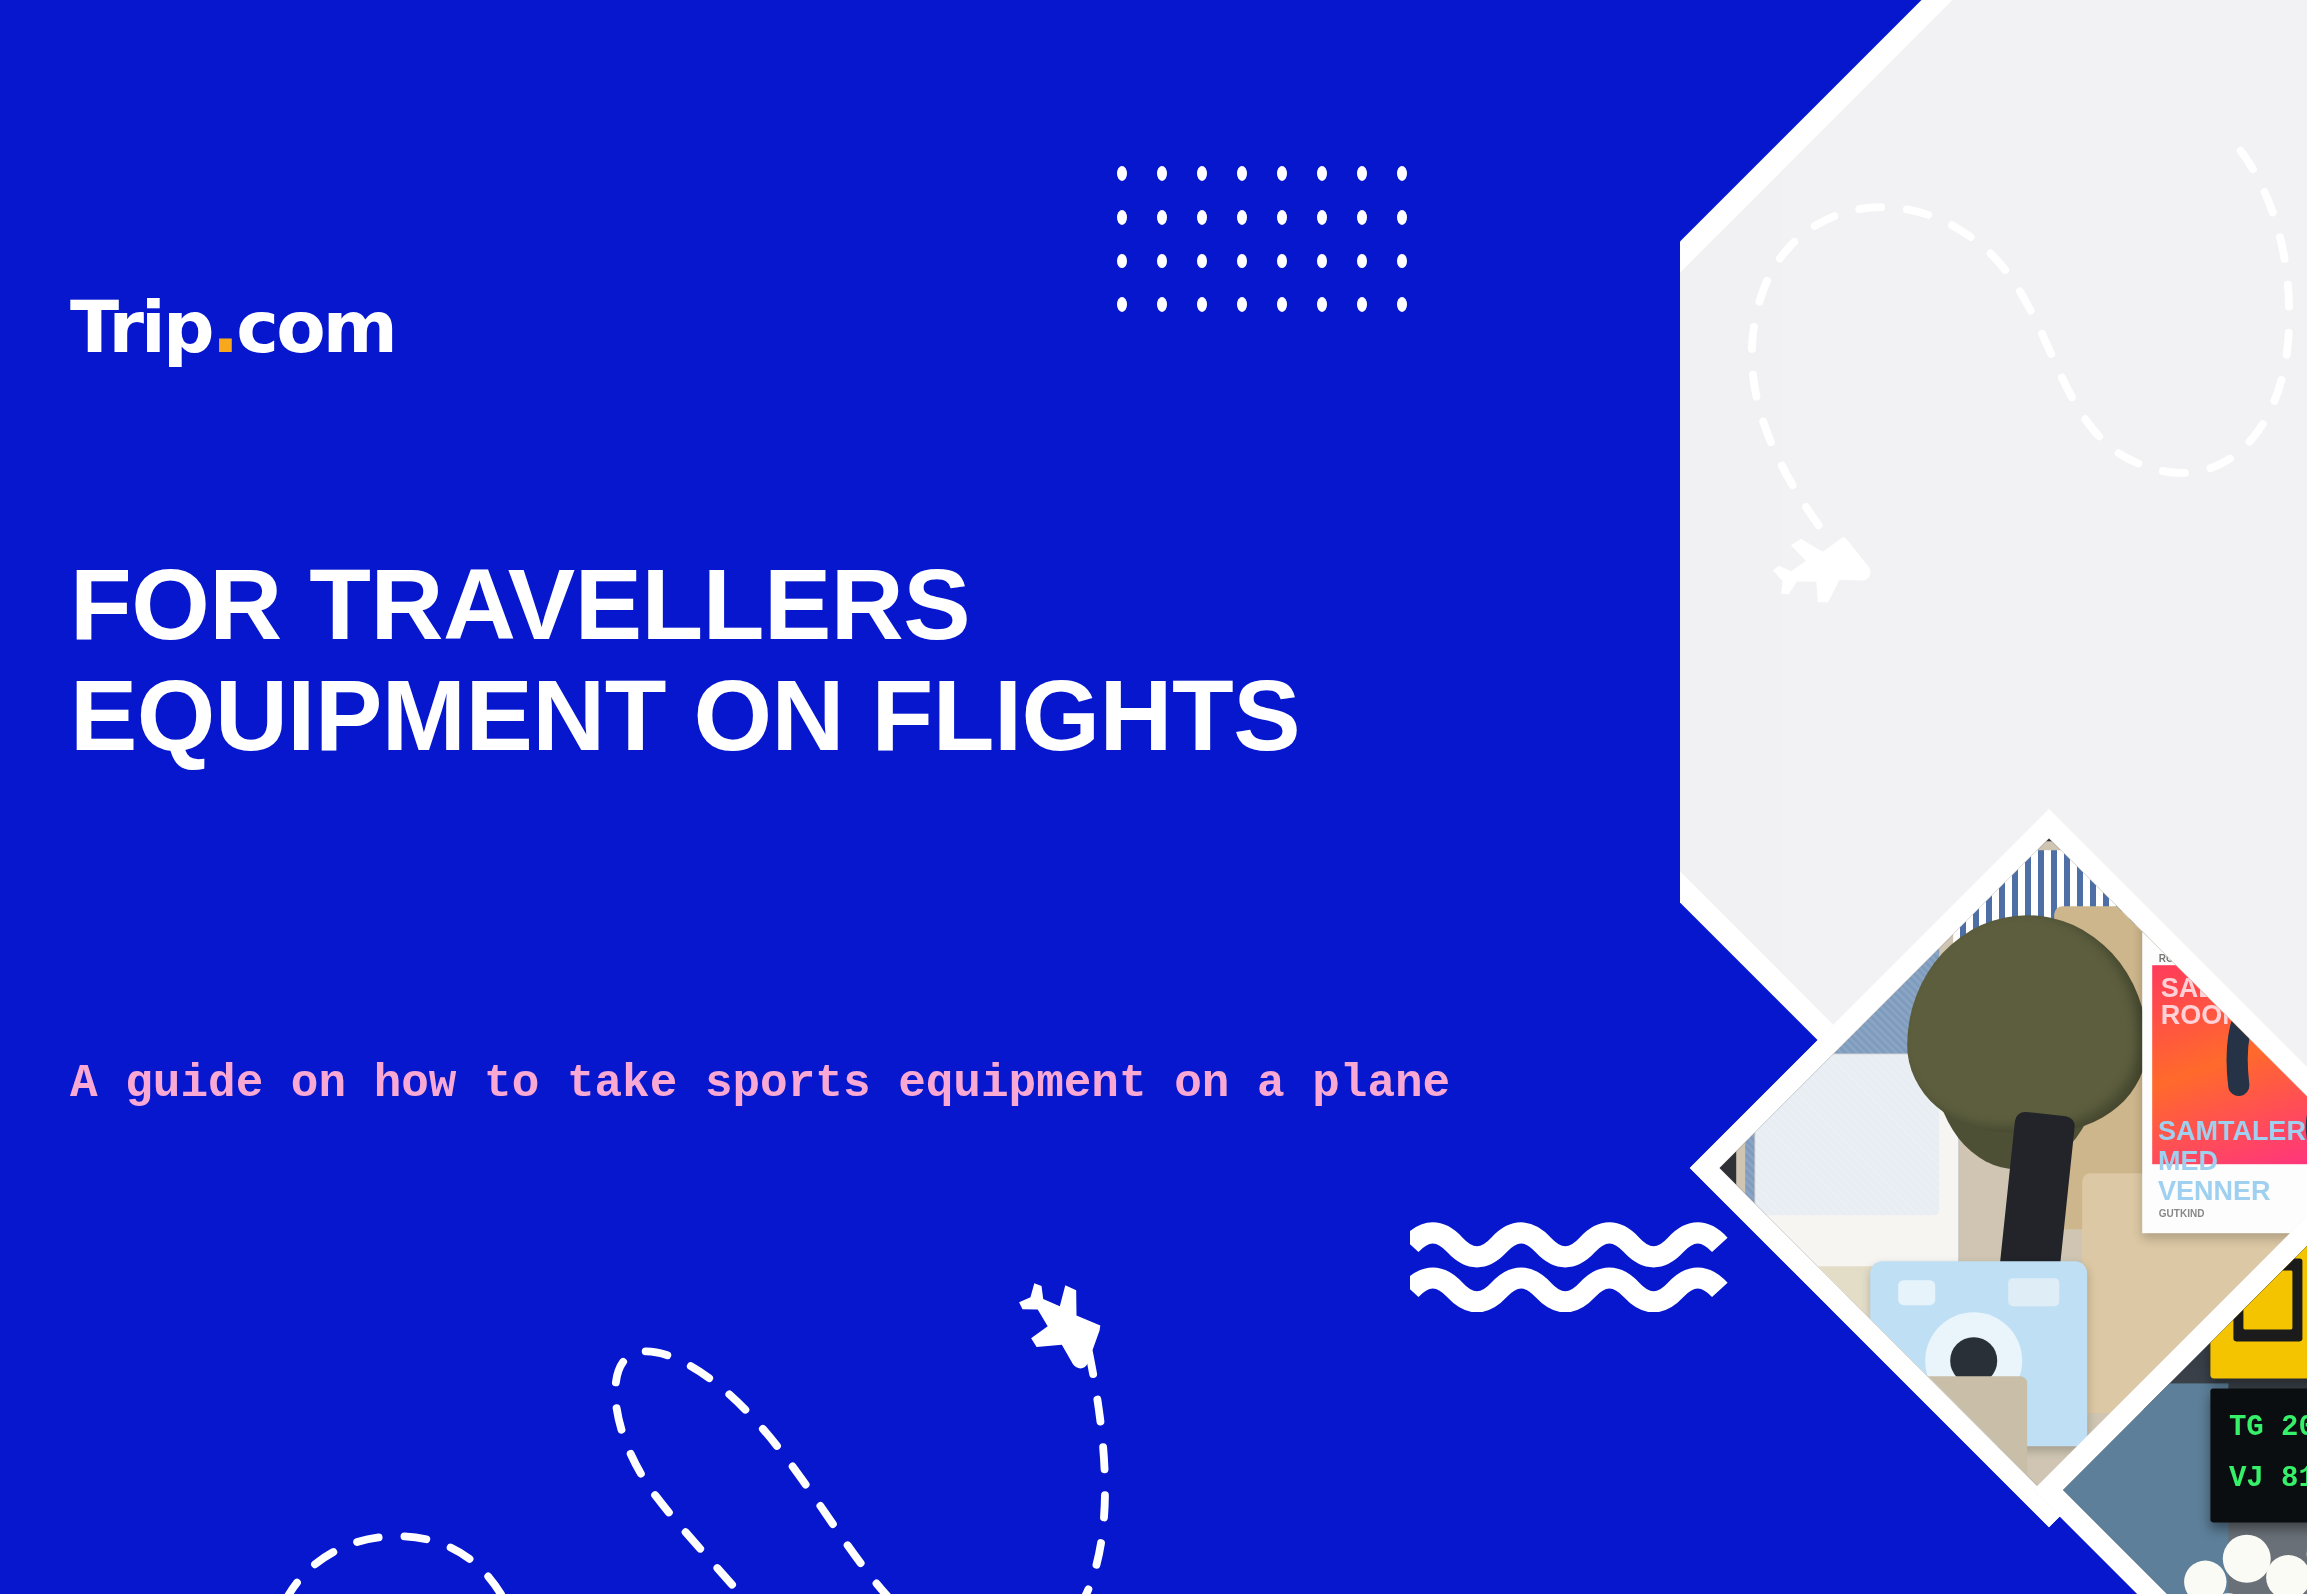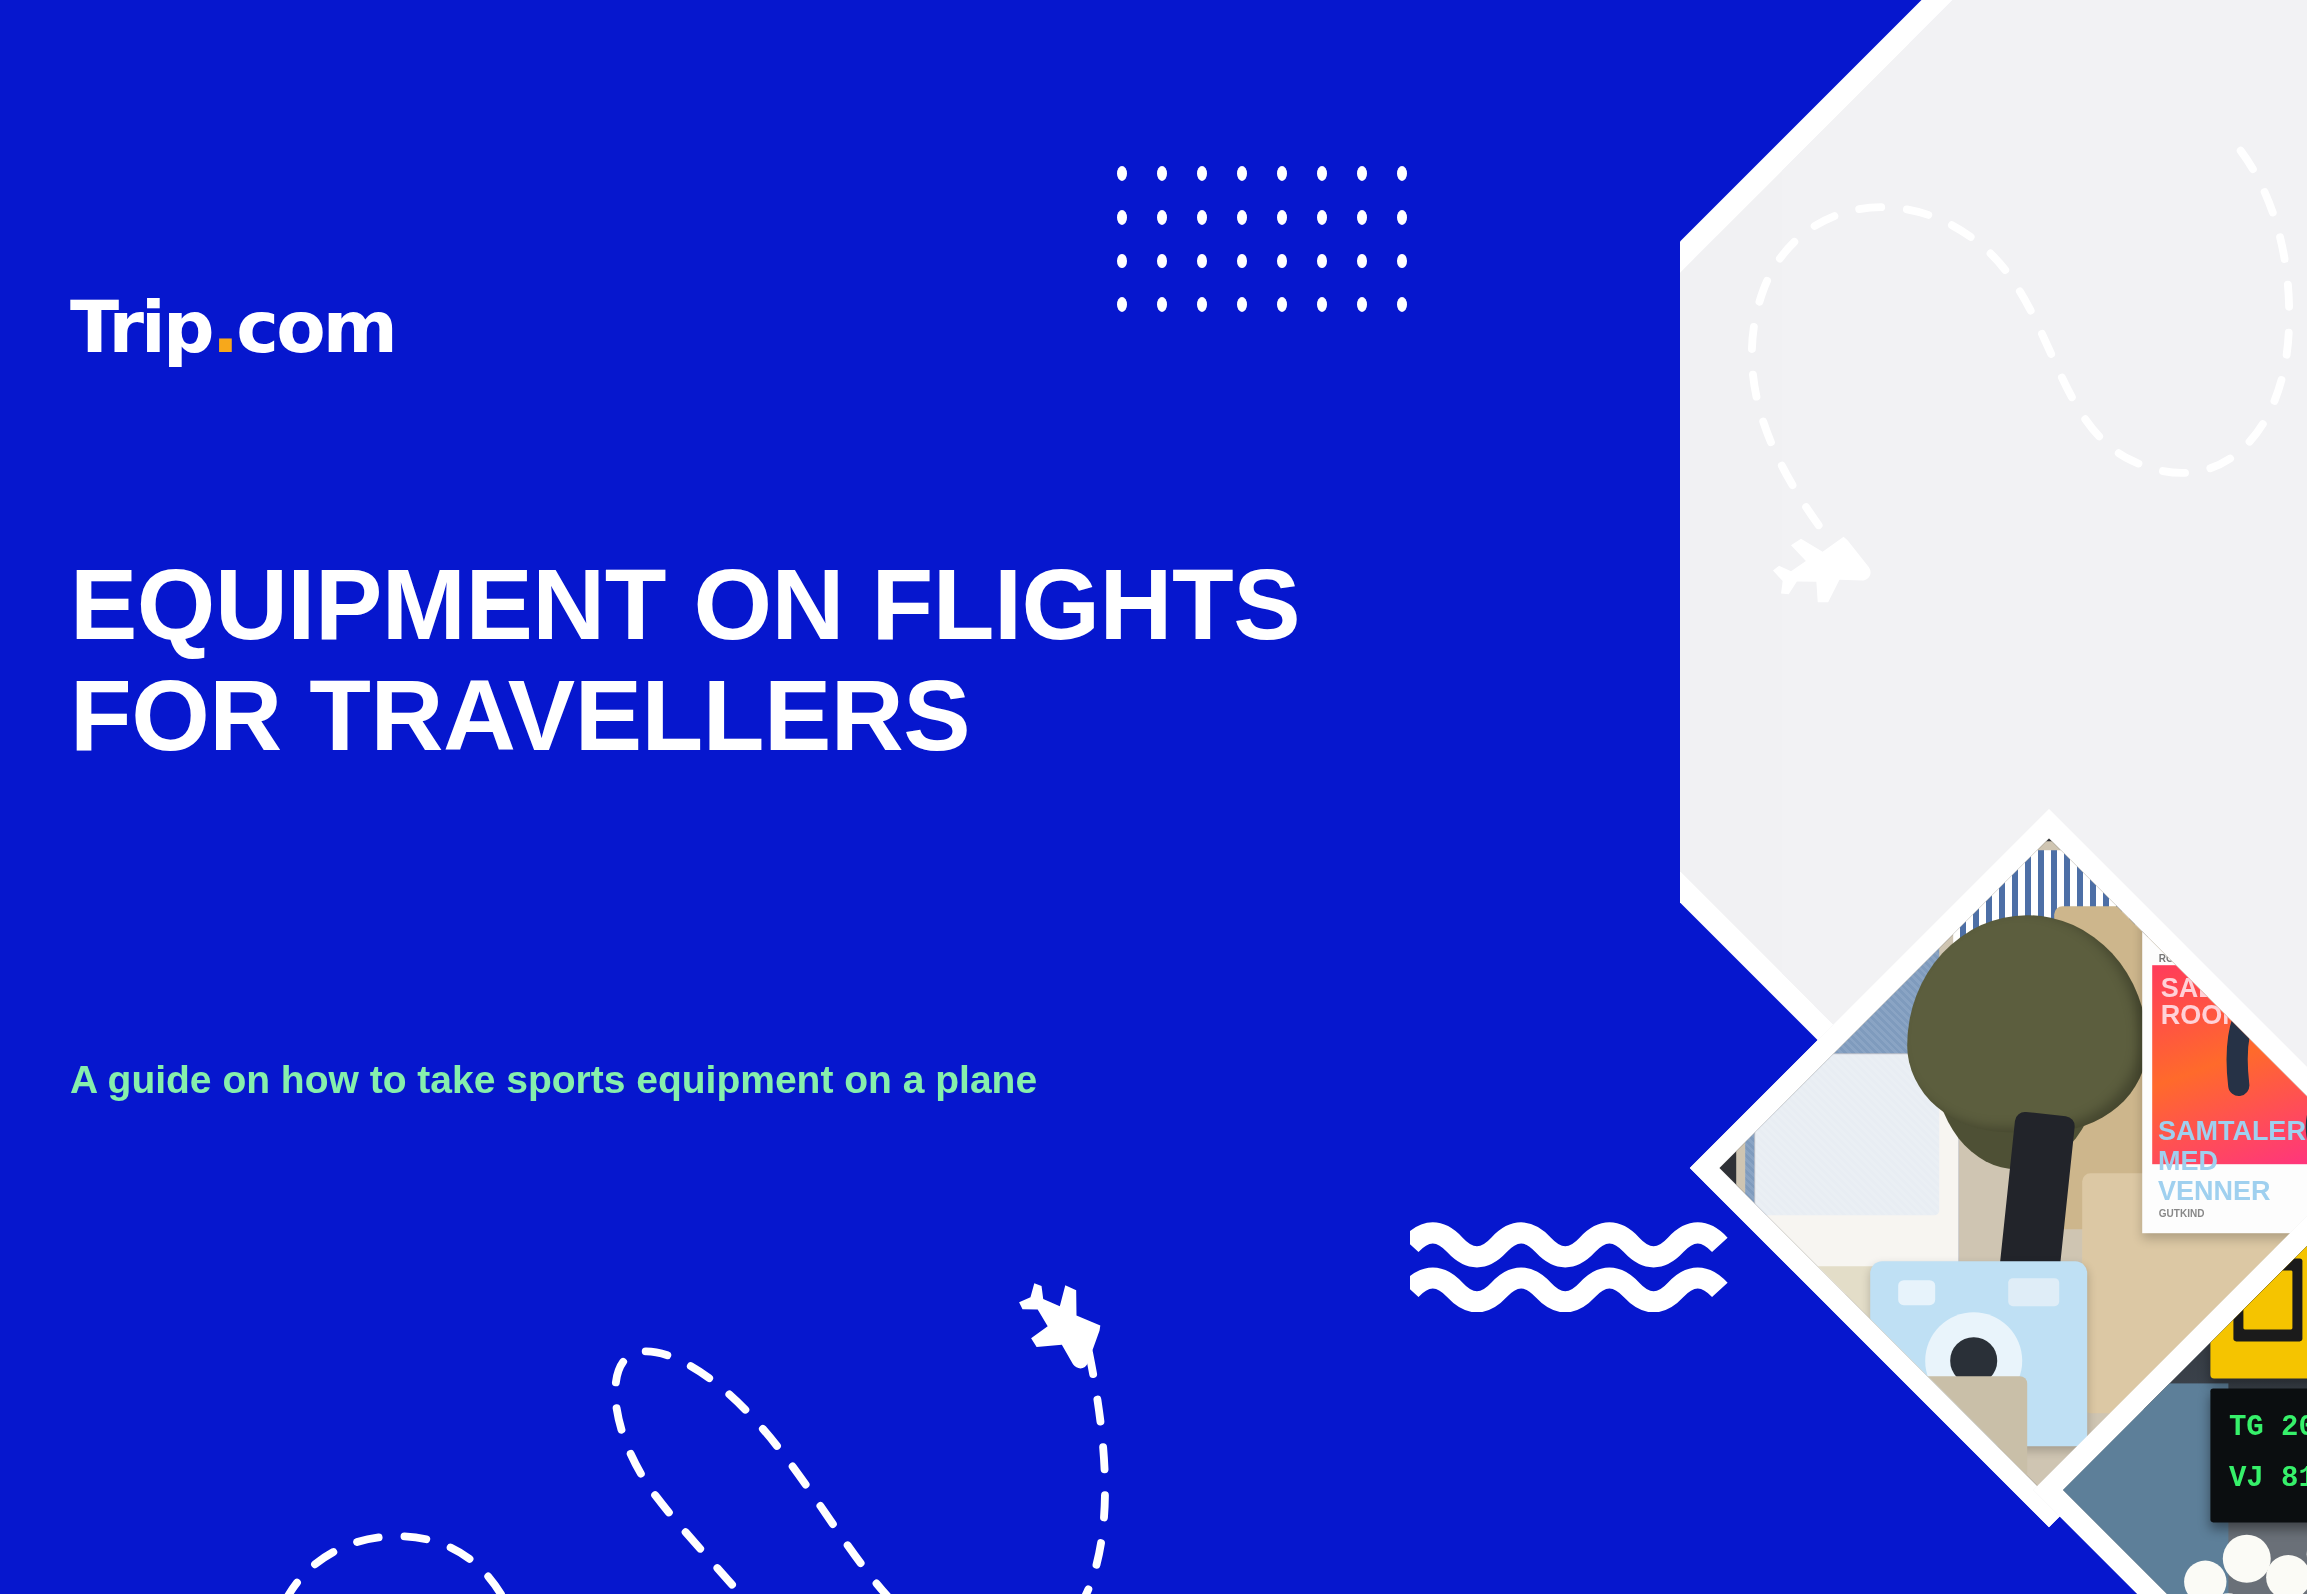--- a/index.html
+++ b/index.html
@@ -30,23 +30,23 @@
     position:absolute;left:70px;top:549px;width:1661px;
     color:#ffffff;font-weight:bold;
     font-size:101px;line-height:1.10;letter-spacing:-0.5px;
     text-transform:uppercase;
     font-family:"Liberation Sans", sans-serif;
   }
   .headline .l{display:block;white-space:nowrap;}
 
   .subtitle{
     position:absolute;left:70px;top:1057px;width:1753px;
-    color:#86efac;font-weight:bold;
-    font-size:39px;line-height:1.2;white-space:nowrap;
-    font-family:Liberation Sans, sans-serif;
+    color:#f9a8d4;font-weight:bold;
+    font-size:46px;line-height:1.2;white-space:nowrap;
+    font-family:Liberation Mono, monospace;
   }
 
   
   .dotgrid{position:absolute;left:1117px;top:166px;}
   .dotgrid .row{display:flex;gap:30px;margin-bottom:29px;}
   .dotgrid .d{width:10px;height:14.8px;border-radius:50%;background:#ffffff;}
 
   
   .waves{position:absolute;left:1410px;top:1220px;}
 
@@ -242,22 +242,22 @@
         </div>
       </div>
     </div>
   </div>
 
   <div class="logo">
     <span>Trip</span><span class="dot">.</span><span>com</span>
   </div>
 
   <div class="headline">
+    <span class="l">FOR TRAVELLERS</span>
     <span class="l">EQUIPMENT ON FLIGHTS</span>
-    <span class="l">FOR TRAVELLERS</span>
   </div>
 
   <div class="subtitle">A guide on how to take sports equipment on a plane</div>
 
   <div class="dotgrid">
     <div class="row">
         <i class="d"></i>
         <i class="d"></i>
         <i class="d"></i>
         <i class="d"></i>

